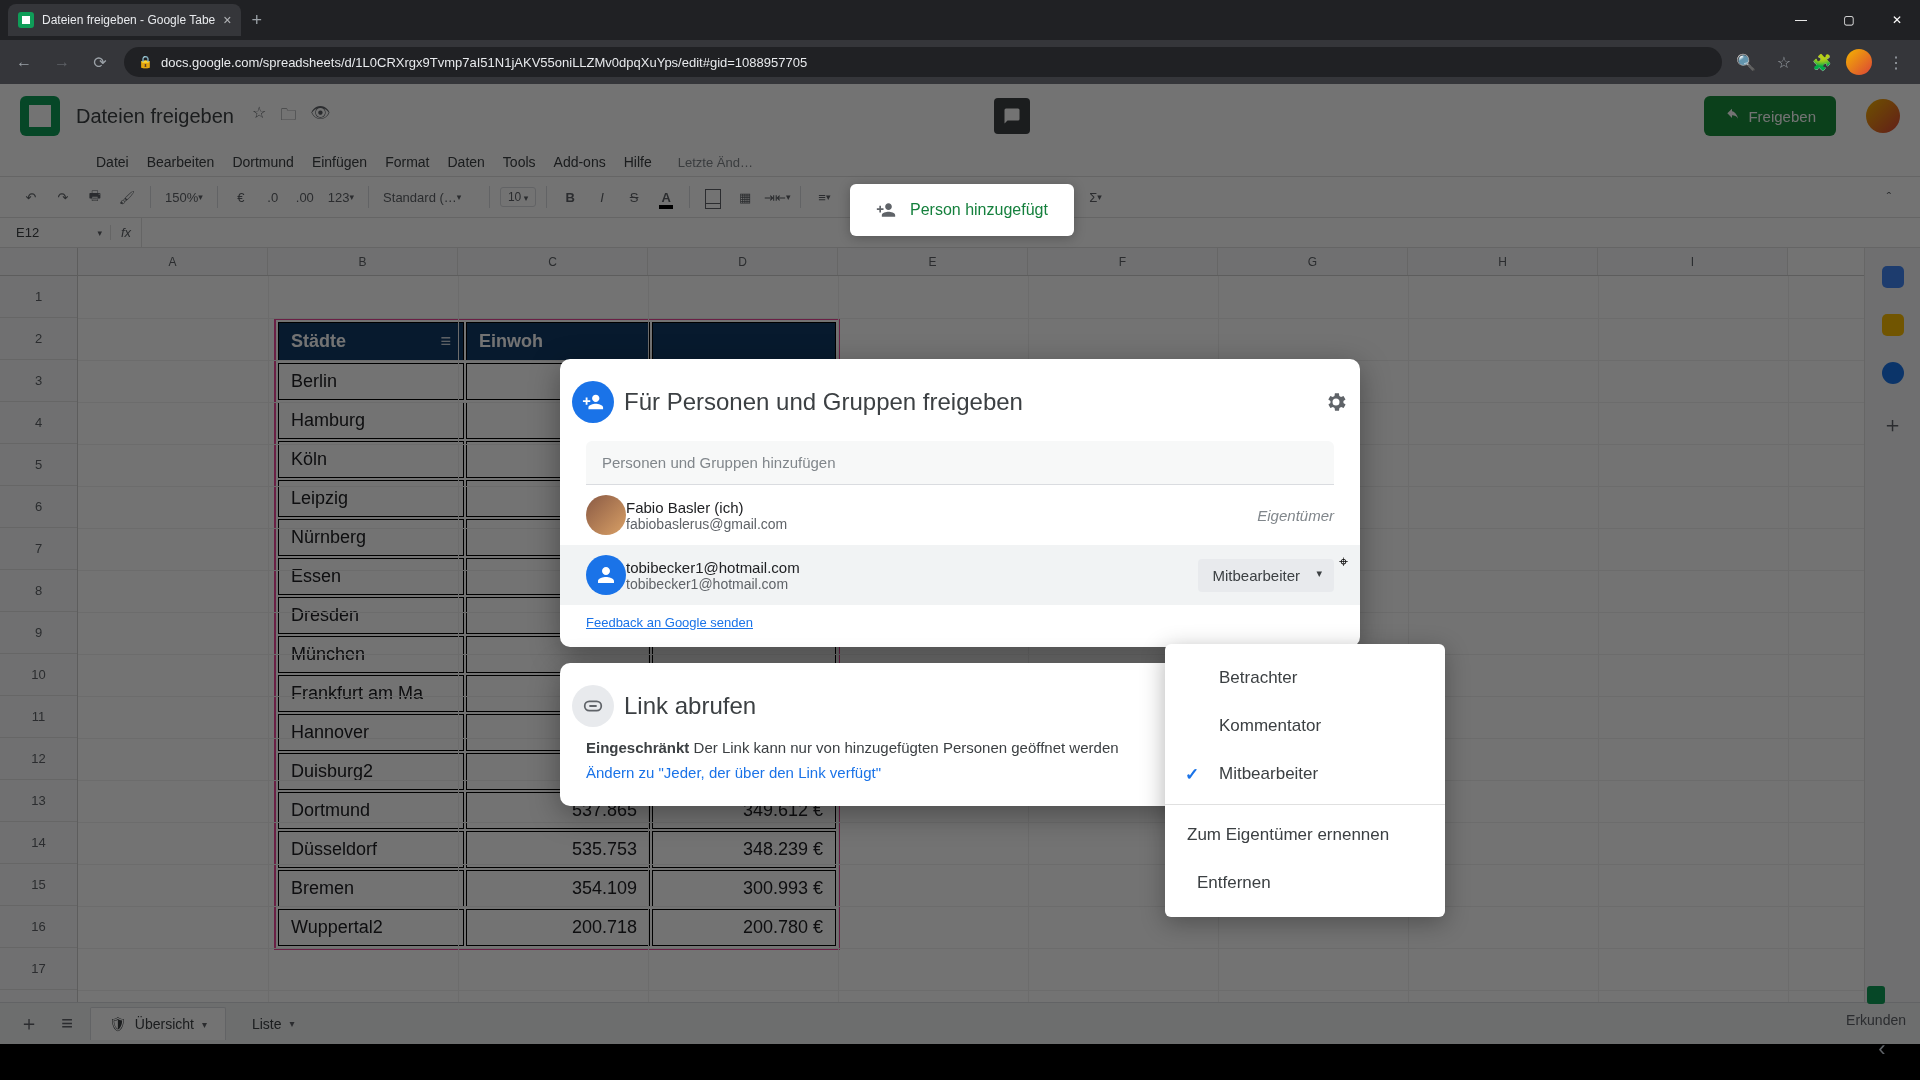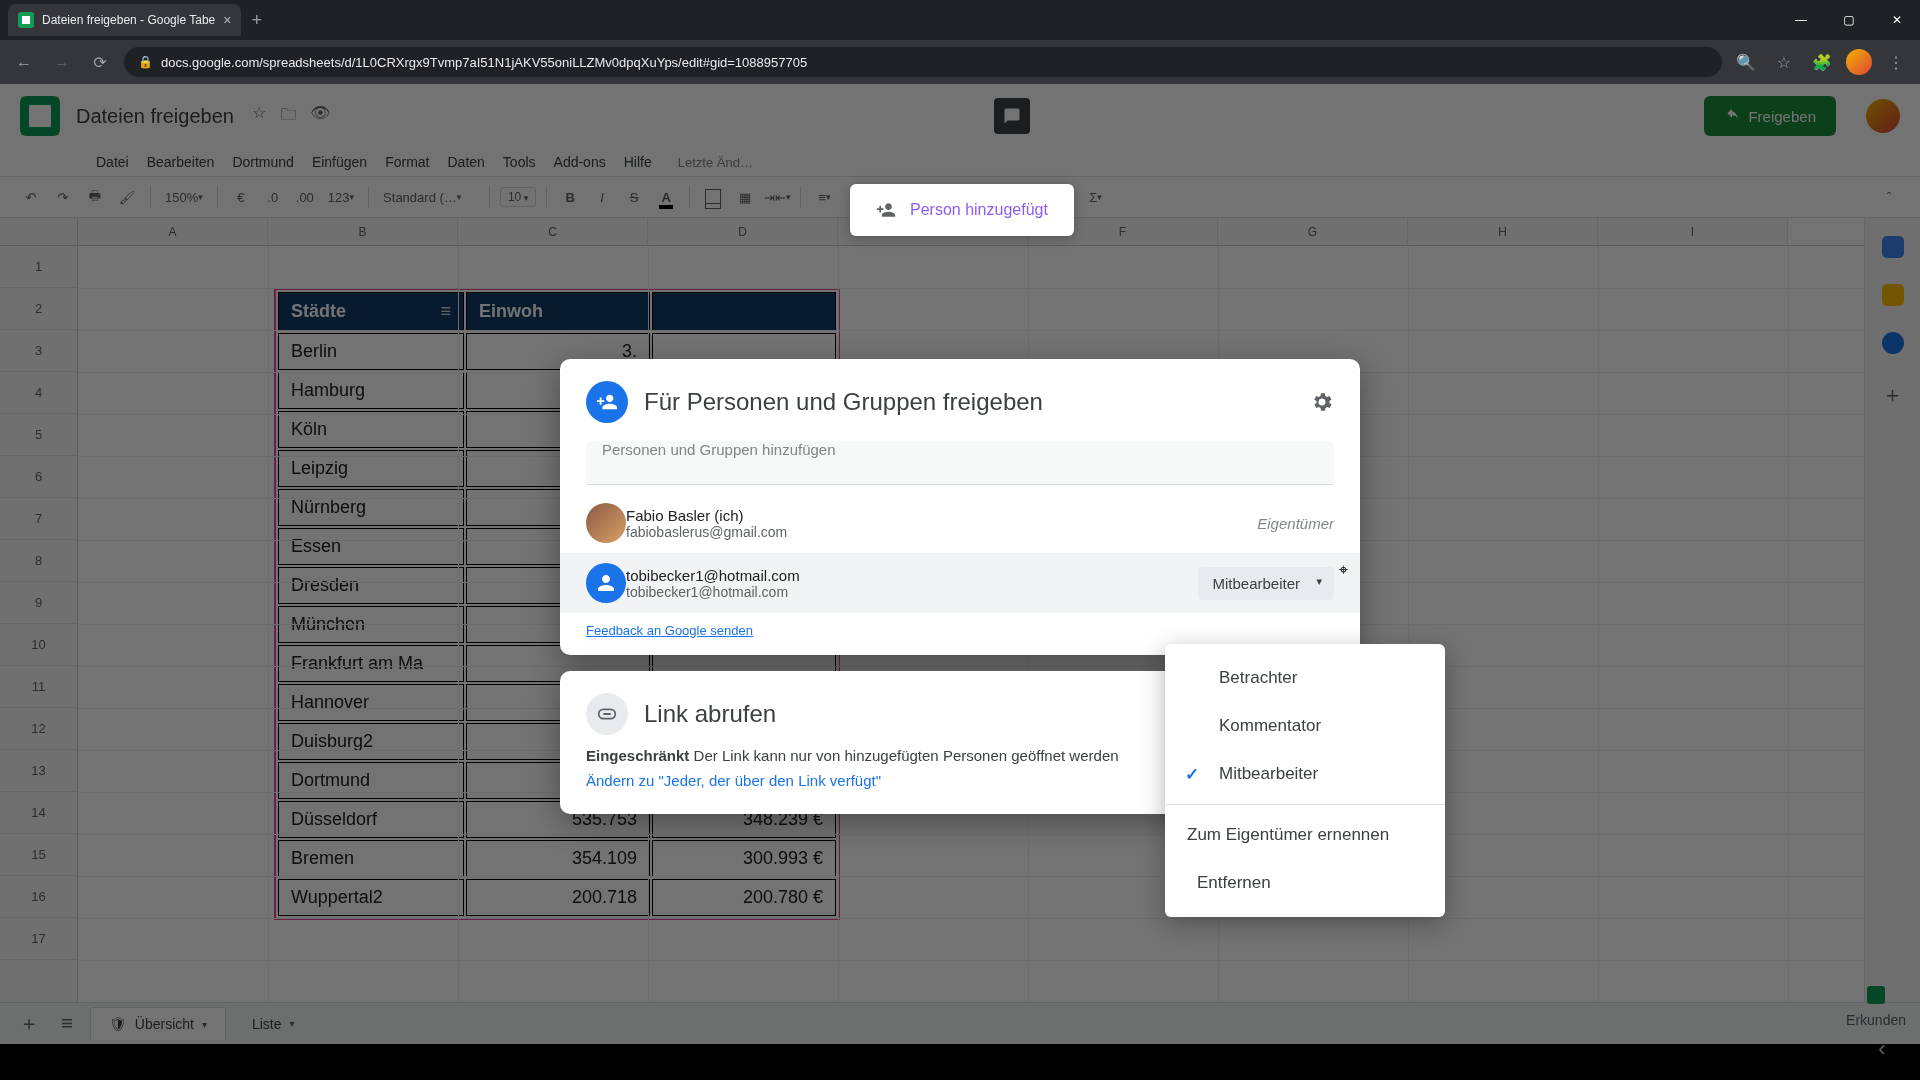--- a/index.html
+++ b/index.html
@@ -67,36 +67,36 @@
 .gridline-row { position: absolute; left: 0; right: 0; border-bottom: 1px solid #efefef; }
 .gridline-col { position: absolute; top: 0; bottom: 0; border-right: 1px solid #efefef; }
 
 .data-table { position: absolute; left: 196px; top: 42px; border: 2px solid #ec4899; font-size: 18px; color: #202124; }
 .data-table th { background: #103a66; color: #fff; text-align: left; padding: 8px 12px; font-weight: 600; border: 1px solid #000; }
 .data-table th .filter { float: right; opacity: .8; }
 .data-table td { padding: 7px 12px; border: 1px solid #000; }
 .data-table td.num { text-align: right; }
 
 
-.toast { position: absolute; left: 850px; top: 100px; background: #fff; border-radius: 6px; box-shadow: 0 2px 12px rgba(0,0,0,.25); padding: 16px 26px; display: flex; align-items: center; gap: 14px; z-index: 8; color: #8b5cf6; font-size: 16px; }
+.toast { position: absolute; left: 850px; top: 100px; background: #fff; border-radius: 6px; box-shadow: 0 2px 12px rgba(0,0,0,.25); padding: 16px 26px; display: flex; align-items: center; gap: 14px; z-index: 8; color: #15803d; font-size: 16px; }
 .toast svg { width: 20px; height: 20px; fill: #5f6368; }
 
 
 .dialog { position: absolute; left: 560px; top: 275px; width: 800px; z-index: 10; }
 .card { background: #fff; border-radius: 10px; box-shadow: 0 8px 30px rgba(0,0,0,.35); padding: 22px 0 16px; margin-bottom: 16px; }
-.card-header { display: flex; align-items: center; padding: 0 26px; gap: 16px; }
+.card-header { display: flex; align-items: center; padding: 0 12px; gap: 10px; }
 .circ-icon { width: 42px; height: 42px; border-radius: 50%; display: flex; align-items: center; justify-content: center; }
 .circ-blue { background: #1a73e8; }
 .circ-grey { background: #e8eaed; }
 .circ-icon svg { width: 22px; height: 22px; }
 .card-title { font-size: 24px; color: #3c4043; font-weight: 400; }
 .gear { margin-left: auto; color: #5f6368; cursor: pointer; }
 .gear svg { width: 24px; height: 24px; fill: #5f6368; }
 
-.share-input { margin: 18px 26px 8px; height: 44px; border: none; border-bottom: 1px solid #dadce0; background: #f7f8f8; border-radius: 6px 6px 0 0; padding: 0 16px; color: #5f6368; font-size: 15px; display: flex; align-items: flex-start; }
+.share-input { margin: 18px 26px 0; height: 44px; border: none; border-bottom: 1px solid #dadce0; background: #f7f8f8; border-radius: 6px 6px 0 0; padding: 0 16px; color: #5f6368; font-size: 15px; display: flex; align-items: center; }
 
 .person-row { display: flex; align-items: center; padding: 10px 26px; gap: 0; }
 .person-row.hover { background: #f1f3f4; }
 .avatar { width: 40px; height: 40px; border-radius: 50%; display: flex; align-items: center; justify-content: center; overflow: hidden; }
 .avatar-fabio { background: linear-gradient(135deg,#8a5a44,#d9a066); }
 .avatar-generic { background: #1a73e8; }
 .avatar-generic svg { width: 24px; height: 24px; fill: #fff; }
 .person-meta .name { font-size: 15px; color: #202124; }
 .person-meta .email { font-size: 14px; color: #5f6368; }
 .role { margin-left: auto; font-size: 15px; }
@@ -258,20 +258,27 @@
     <div class="tool-item tool-drop">⤡</div>
     <div class="tool-sep"></div>
     <div class="tool-item">🔗</div>
     <div class="tool-item">💬</div>
     <div class="tool-item">▥</div>
     <div class="tool-item">▼</div>
     <div class="tool-item tool-drop">Σ</div>
     <div style="margin-left:auto" class="tool-item">ˆ</div>
   </div>
 
+  <div class="name-box-row">
+    <div class="name-box">
+        <span>E12</span>
+      </div>
+    <div class="fx-label">fx</div>
+    <div style="flex:1;border-left:1px solid #e0e0e0;height:100%"></div>
+  </div>
 
   <div class="grid-area">
     <div class="col-headers">
       <div class="corner"></div>
       <div class="col-h">A</div>
       <div class="col-h">B</div>
       <div class="col-h">C</div>
       <div class="col-h">D</div>
       <div class="col-h">E</div>
       <div class="col-h">F</div>

